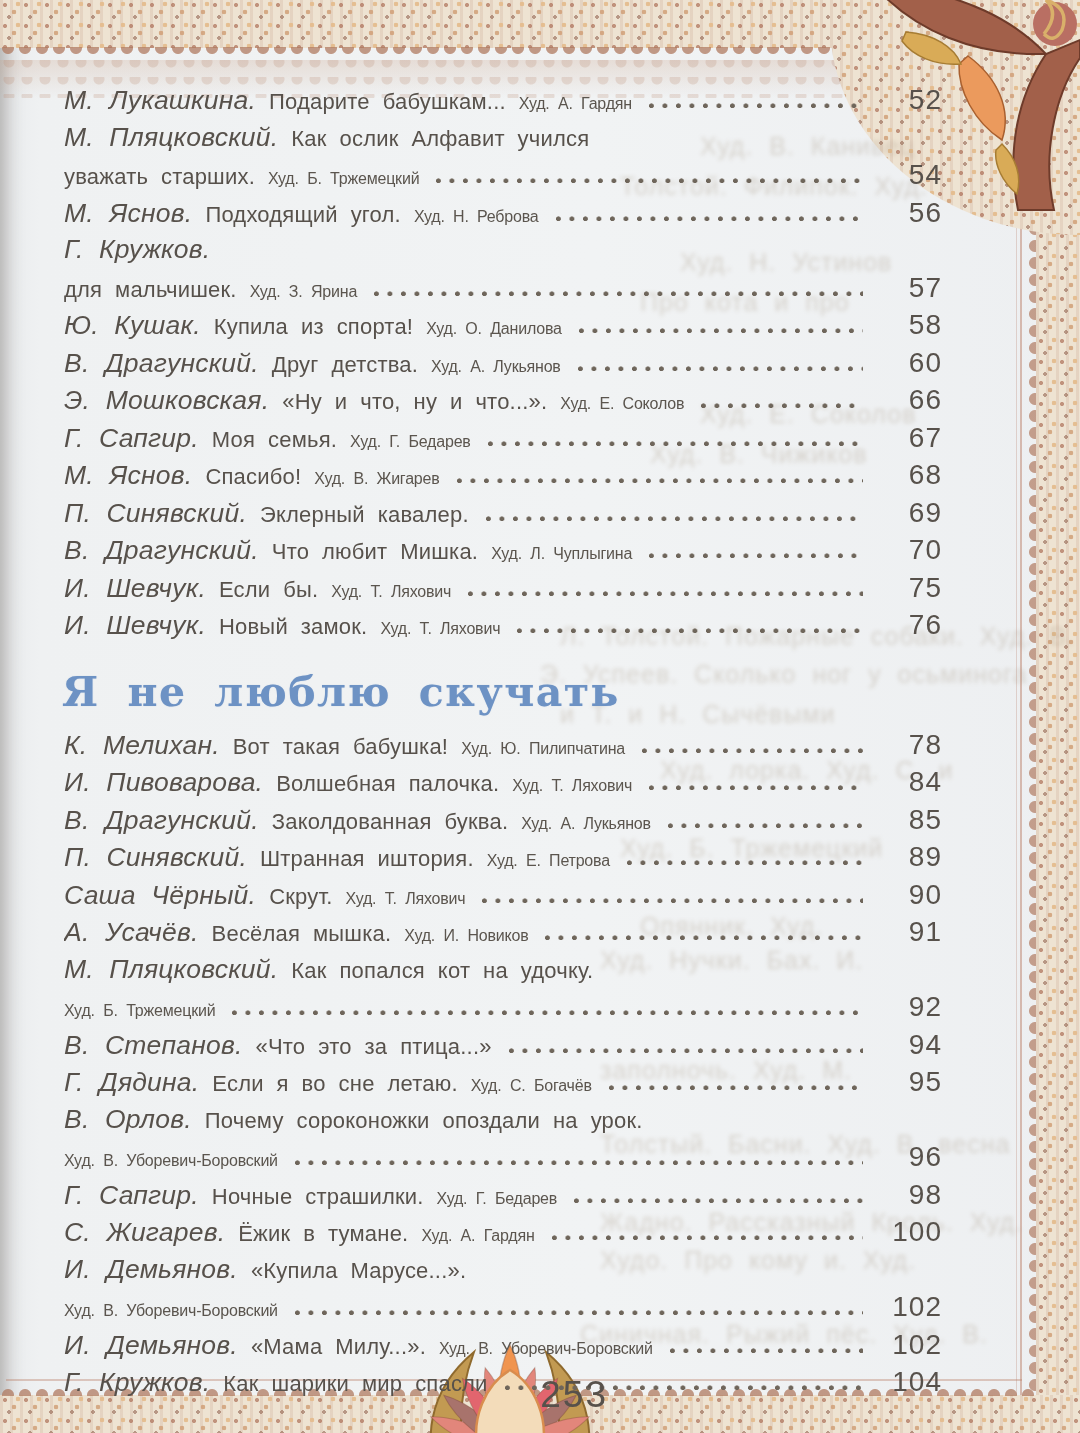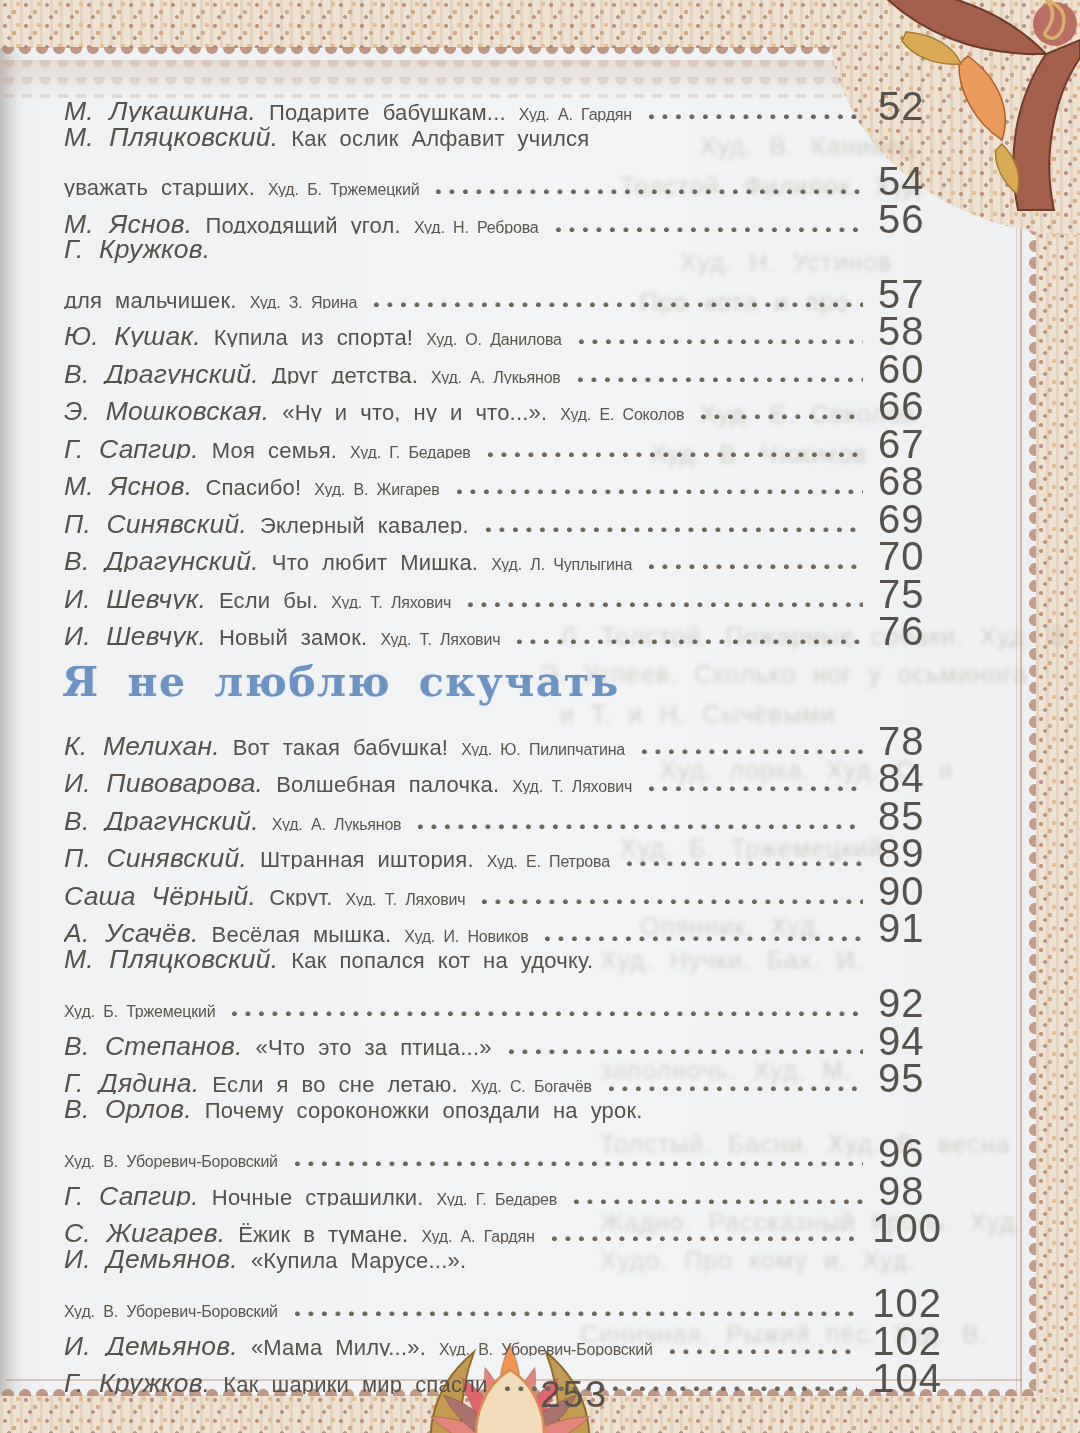--- a/index.html
+++ b/index.html
@@ -50,23 +50,23 @@
   
   .toc{position:absolute;left:64px;top:84px;width:878px;z-index:4;color:#57514b;}
   .row{display:flex;align-items:baseline;height:37.5px;gap:13px;overflow:hidden;}
   .row span{white-space:nowrap;}
   .author{font-style:italic;font-size:26.5px;word-spacing:.30em;letter-spacing:.2px;}
   .title{font-size:22px;word-spacing:.30em;letter-spacing:.2px;}
   .artist{font-size:16px;word-spacing:.26em;letter-spacing:-.2px;color:#5b554e;}
   .leader{flex:1;min-width:10px;height:6px;align-self:baseline;margin:0 2px 0 4px;
     background-image:radial-gradient(circle at 2.4px 2.8px, #6f665b 2.1px, transparent 2.7px);
     background-size:13.5px 6px;background-repeat:repeat-x;background-position:left bottom;}
-  .pagenum{min-width:64px;font-size:40px;letter-spacing:1px;}
+  .pagenum{min-width:64px;text-align:right;font-size:28px;letter-spacing:1px;}
   .section-heading{
-    height:50px;margin:10px 0 12px -2px;line-height:50px;
+    height:50px;margin:20px 0 12px -2px;line-height:50px;
     font-family:"DejaVu Serif",serif;font-weight:bold;font-size:41px;
     letter-spacing:1.5px;word-spacing:12px;color:#6d92c4;
     text-shadow:0 0 1px rgba(109,146,196,.35);
   }
   
   .rosette{position:absolute;left:412px;top:1338px;width:196px;height:150px;z-index:3;}
   .folio{position:absolute;left:412px;top:1374px;width:196px;z-index:4;
     text-align:right;font-size:37px;letter-spacing:2px;color:#57514b;}
 </style>
 </head>
@@ -223,20 +223,21 @@
       </div>
       <div class="row">
         <span class="author">И. Пивоварова.</span>
         <span class="title">Волшебная палочка.</span>
         <span class="artist">Худ. Т. Ляхович</span>
         <span class="leader"></span>
         <span class="pagenum">84</span>
       </div>
       <div class="row">
         <span class="author">В. Драгунский.</span>
+        <span class="title">Заколдованная буква.</span>
         <span class="artist">Худ. А. Лукьянов</span>
         <span class="leader"></span>
         <span class="pagenum">85</span>
       </div>
       <div class="row">
         <span class="author">П. Синявский.</span>
         <span class="title">Штранная иштория.</span>
         <span class="artist">Худ. Е. Петрова</span>
         <span class="leader"></span>
         <span class="pagenum">89</span>

